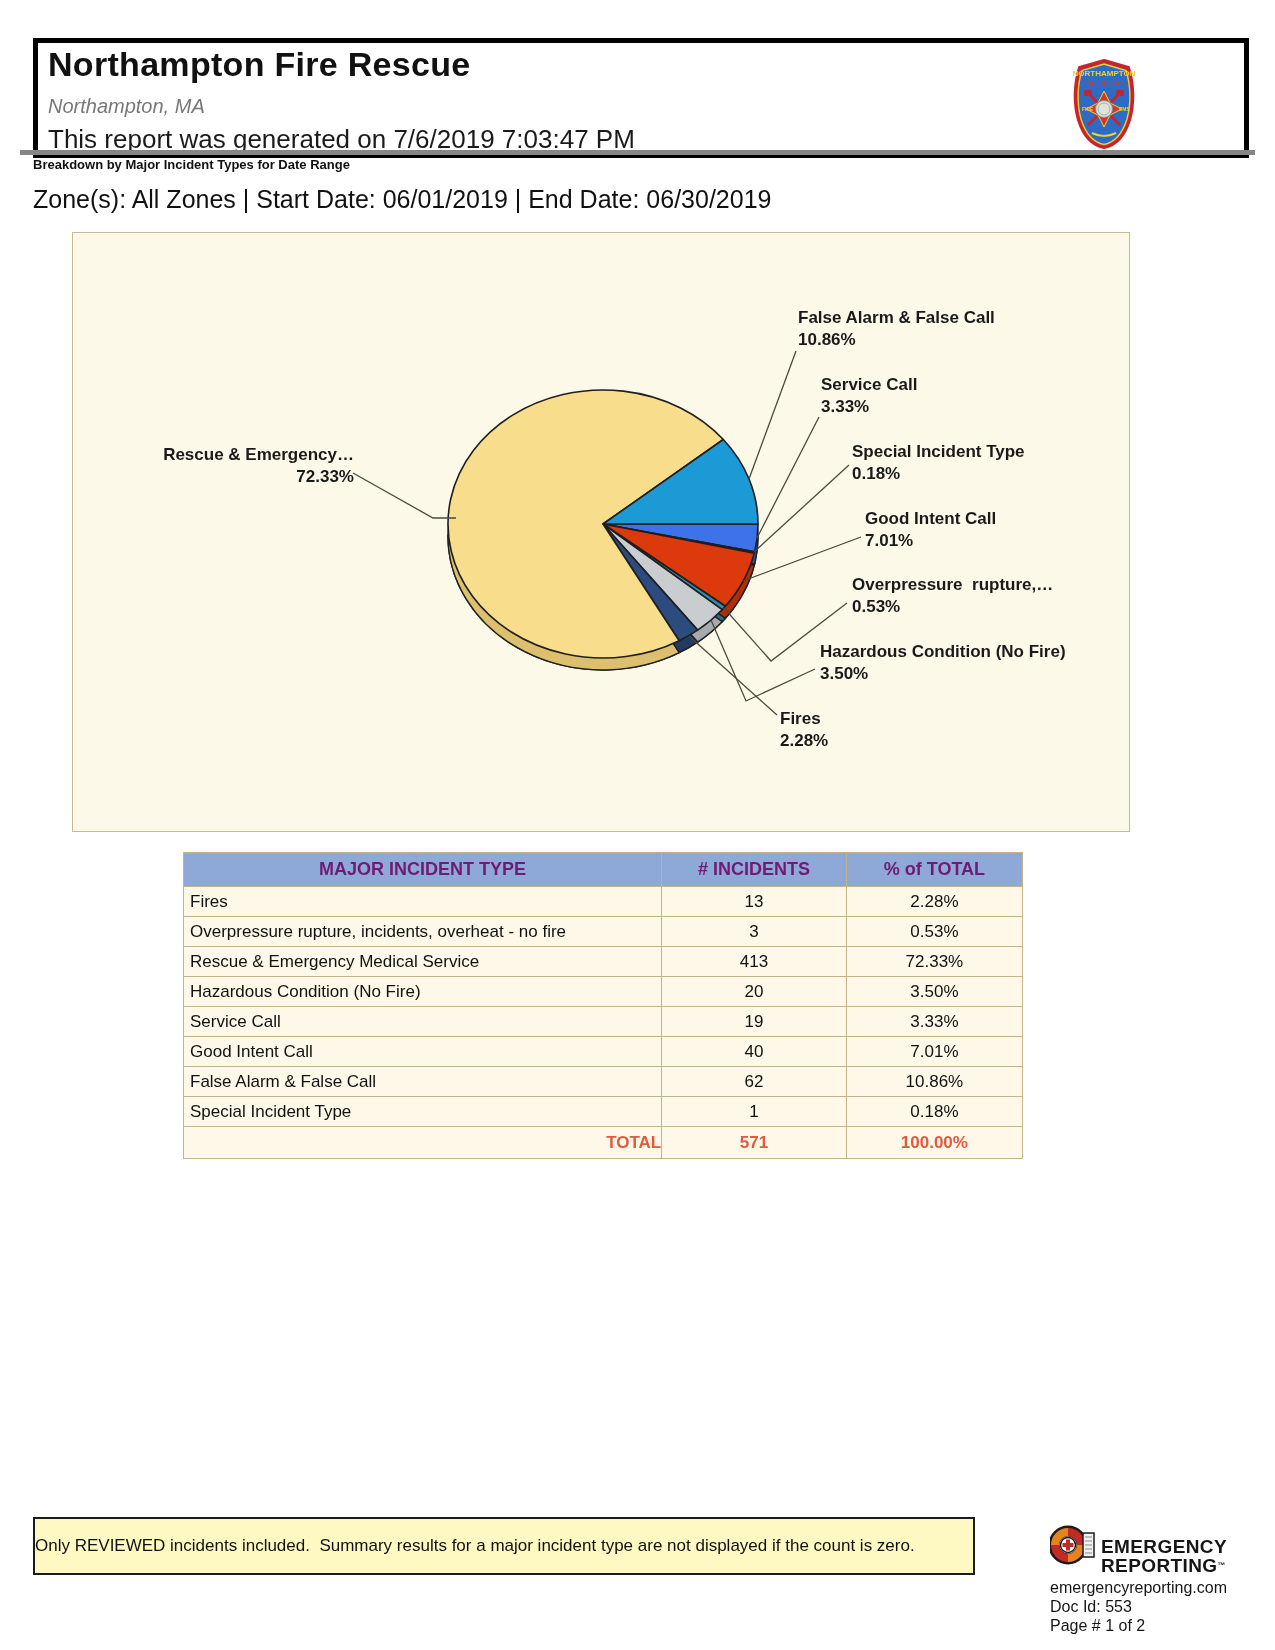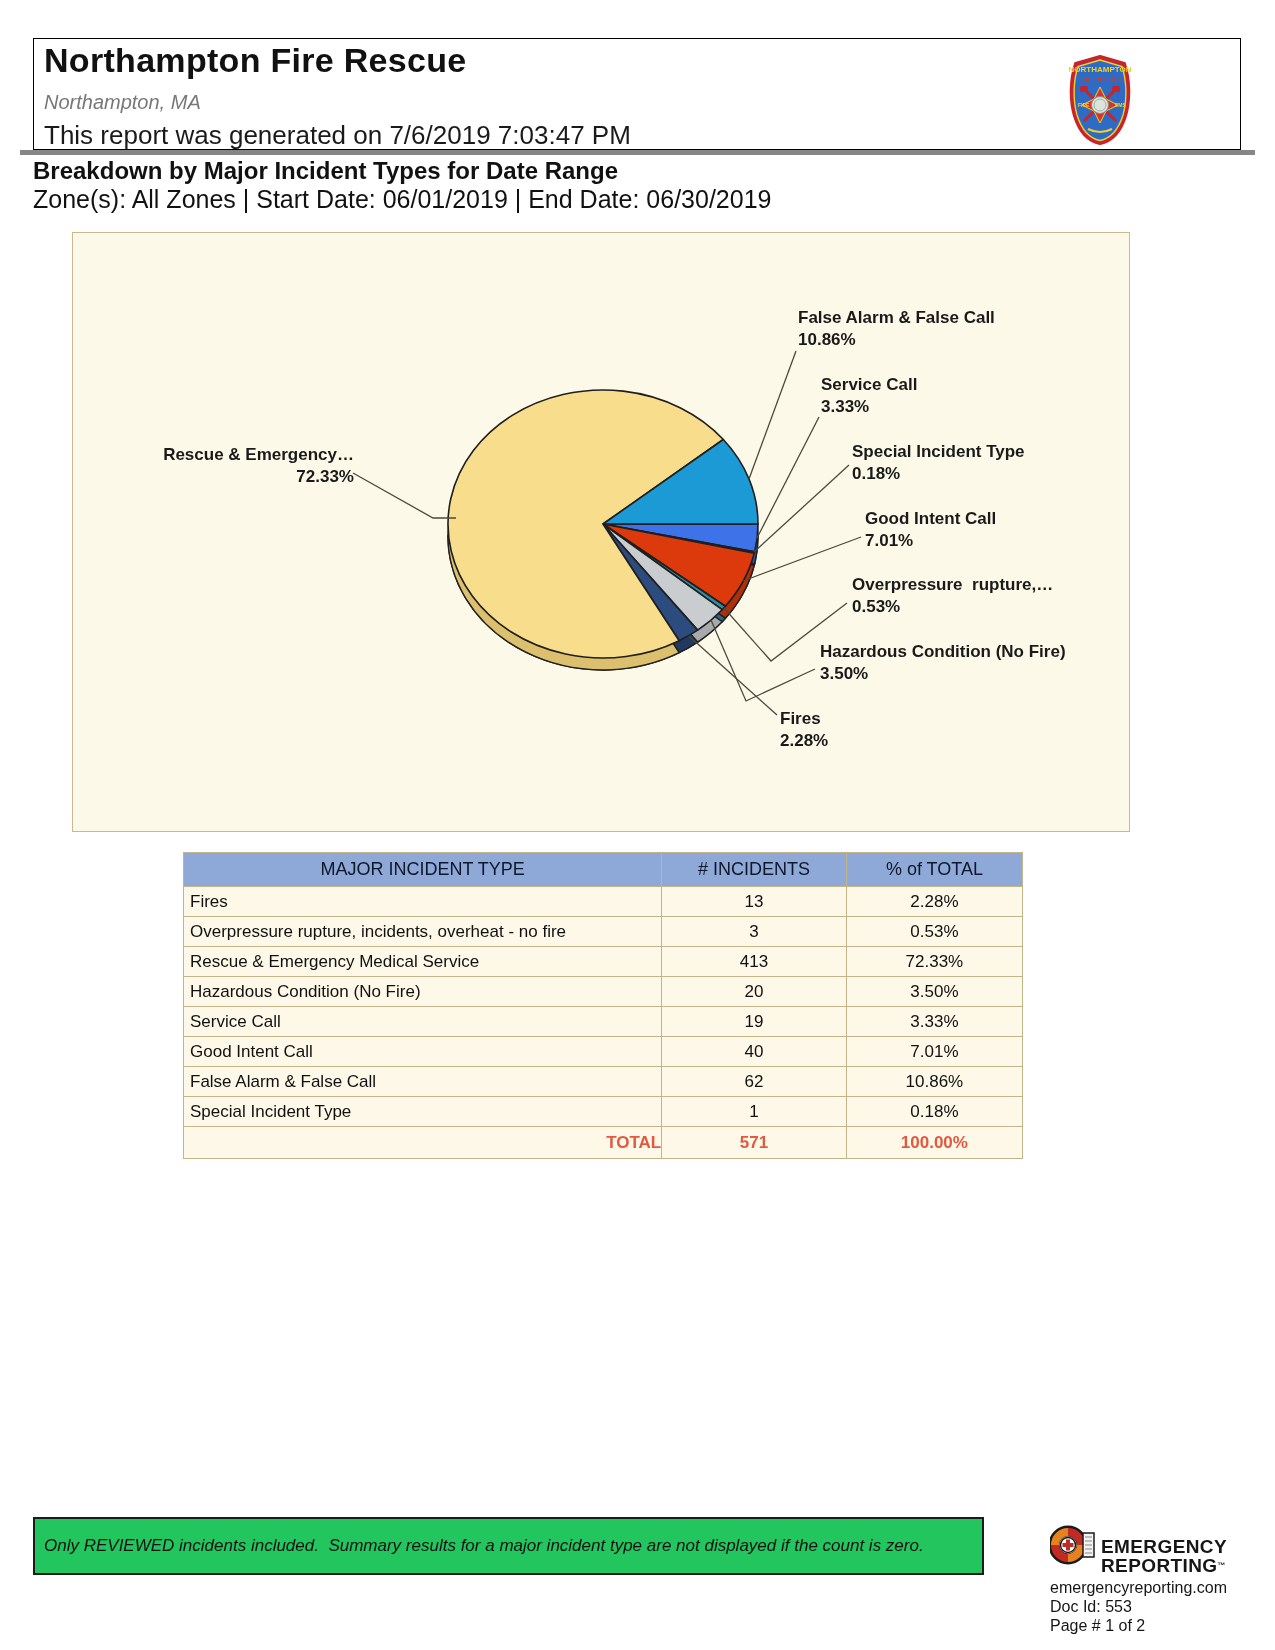--- a/index.html
+++ b/index.html
@@ -1,52 +1,52 @@
 <!DOCTYPE html>
 <html><head>
 <meta charset="utf-8">
 <style>
   html,body{margin:0;padding:0;background:#e8e8e8;}
   .page{position:relative;width:1275px;height:1650px;background:#ffffff;
         font-family:"Liberation Sans",sans-serif;color:#111;overflow:hidden;margin:0 auto;}
 
   
   .header-box{position:absolute;left:33px;top:38px;width:1206px;height:110px;
-              border:1px solid #000000;background:#fff;}
+              border:5px solid #000000;background:#fff;}
   .h-title{position:absolute;left:10px;top:2px;font-size:34px;font-weight:bold;letter-spacing:.3px;}
   .h-sub{position:absolute;left:10px;top:52px;font-size:20px;font-style:italic;color:#787878;}
   .h-gen{position:absolute;left:10px;top:81px;font-size:26px;color:#1a1a1a;}
   .dept-logo{position:absolute;left:1030px;top:16px;width:72px;height:90px;}
   .header-rule{position:absolute;left:20px;top:150px;width:1235px;height:5px;background:#868686;}
-  .report-title{position:absolute;left:33px;top:157px;font-size:24px;font-weight:bold;}
+  .report-title{position:absolute;left:33px;top:157px;font-size:13px;font-weight:bold;}
   .report-filters{position:absolute;left:33px;top:185px;font-size:25px;}
 
   
   .chart-box{position:absolute;left:72px;top:232px;width:1056px;height:598px;
              background:#FDF9E9;border:1px solid #C8BA8E;}
   #pie-svg{position:absolute;left:0;top:0;width:100%;height:100%;}
   .pie-label{position:absolute;font-size:17px;font-weight:bold;line-height:22px;
              white-space:nowrap;color:#1a1a1a;}
   .pie-label.right{text-align:right;}
 
   
   .inc-table{position:absolute;left:183px;top:852px;width:840px;border-collapse:collapse;
              font-size:17px;background:#FDF8E8;table-layout:fixed;}
   .inc-table th,.inc-table td{border:1px solid #C4B48A;}
-  .inc-table th{background:#8EA9D8;height:31px;font-weight:normal;font-size:18px;color:#0f172a;}
+  .inc-table th{background:#8EA9D8;height:31px;font-weight:bold;font-size:18px;color:#701a75;}
   .inc-table td{height:29px;padding:0;}
   .inc-table td.c1{text-align:left;padding-left:6px;}
   .inc-table td.c2,.inc-table td.c3{text-align:center;}
   .inc-table tr.total-row td{font-weight:bold;color:#E2593F;height:31px;}
   .inc-table tr.total-row td.c1{text-align:right;}
 
   
   .note-box{position:absolute;left:33px;top:1517px;width:938px;height:54px;border:2px solid #1b1b1b;
-            background:#22c55e;font-size:17px;display:flex;align-items:center;padding-left:9px;
-            white-space:pre-wrap;font-style:italic;}
+            background:#fef9c3;font-size:17px;display:flex;align-items:center;padding-left:0;
+            white-space:pre-wrap;}
   .er-block{position:absolute;left:1050px;top:1514px;width:210px;}
   .er-top{display:flex;align-items:center;}
   .er-name{margin-left:5px;font-size:19px;font-weight:bold;line-height:19px;letter-spacing:.4px;color:#161616;margin-top:23px;}
   .er-name .tm{font-size:8px;vertical-align:top;}
   .er-lines{font-size:16px;line-height:19px;margin-top:3px;color:#161616;}
 </style>
 </head>
 <body>
 
 <div class="page">

